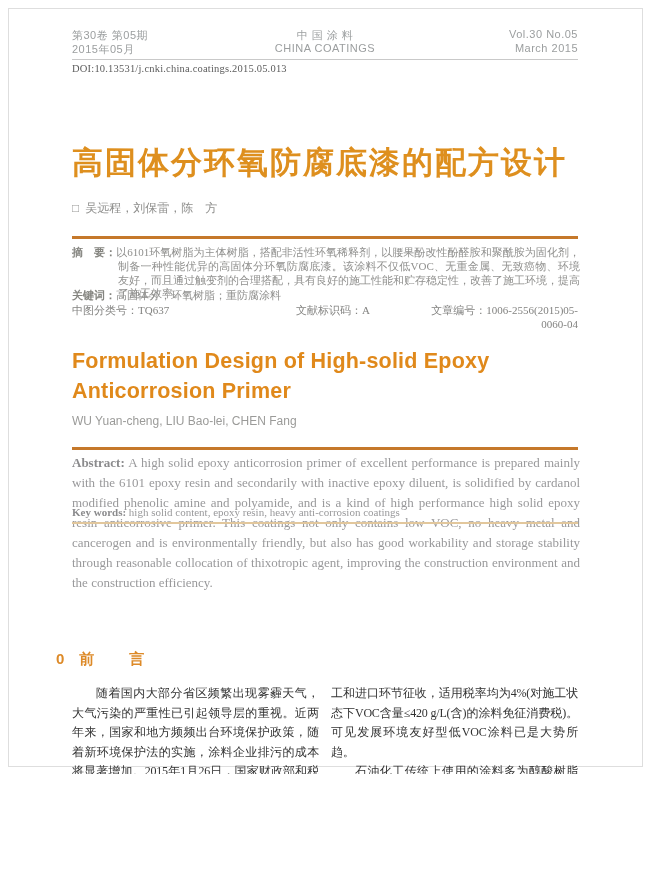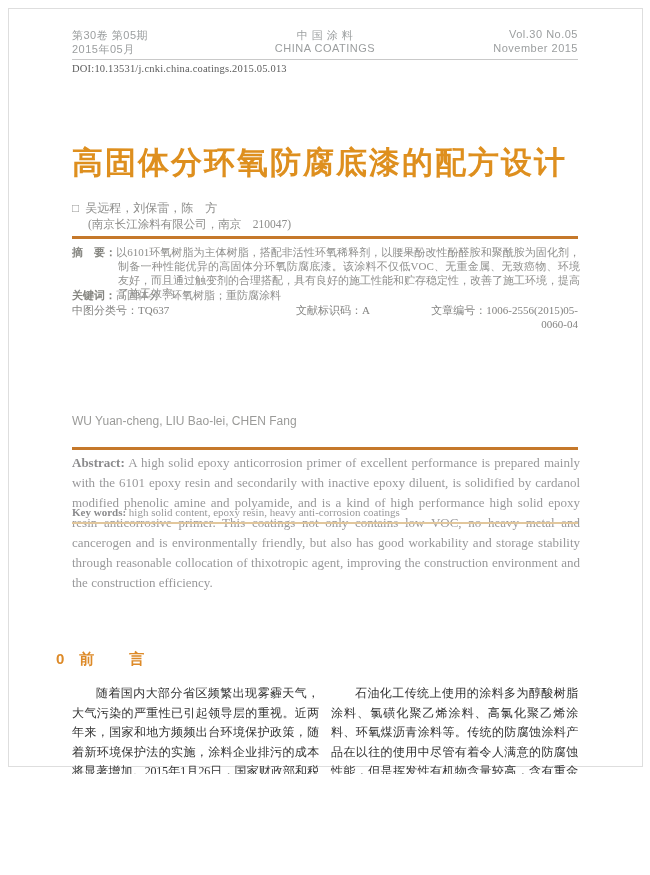--- a/index.html
+++ b/index.html
@@ -71,60 +71,61 @@
   <div class="scan-frame"></div>
 
   <div class="jh-row jh-row1">
     <span>第30卷 第05期</span>
     <span class="c">中 国 涂 料</span>
     <span>Vol.30 No.05</span>
   </div>
   <div class="jh-row jh-row2">
     <span>2015年05月</span>
     <span class="c">CHINA COATINGS</span>
-    <span>November 2015</span>
+    <span>March 2015</span>
   </div>
   <div class="jh-rule"></div>
   <div class="doi">DOI:10.13531/j.cnki.china.coatings.2015.05.013</div>
 
   <h1 class="title-cn">高固体分环氧防腐底漆的配方设计</h1>
   <div class="authors-cn">
     <span class="marker">□</span><span>吴远程，刘保雷，陈　方</span>
   </div>
-  <div class="affil-cn">(南京长江涂料有限公司，南京　210047)</div>
   <div class="rule-orange rule-1"></div>
 
   <p class="abstract-cn"><span class="label">摘　要：</span><span>以6101环氧树脂为主体树脂，搭配非活性环氧稀释剂，以腰果酚改性酚醛胺和聚酰胺为固化剂，制备一种性能优异的高固体分环氧防腐底漆。该涂料不仅低VOC、无重金属、无致癌物、环境友好，而且通过触变剂的合理搭配，具有良好的施工性能和贮存稳定性，改善了施工环境，提高了施工效率。</span></p>
 
   <p class="keywords-cn"><span class="label">关键词：</span><span>高固体分；环氧树脂；重防腐涂料</span></p>
 
   <div class="meta-row">
     <span class="m1">中图分类号：TQ637</span>
     <span class="m2">文献标识码：A</span>
     <span class="m3">文章编号：1006-2556(2015)05-0060-04</span>
   </div>
 
+  <h2 class="title-en">Formulation Design of High-solid Epoxy Anticorrosion Primer</h2>
   <div class="authors-en">WU Yuan-cheng, LIU Bao-lei, CHEN Fang</div>
   <div class="rule-orange rule-2"></div>
 
   <p class="abstract-en"><span class="label">Abstract:</span> <span>A high solid epoxy anticorrosion primer of excellent performance is prepared mainly with the 6101 epoxy resin and secondarily with inactive epoxy diluent, is solidified by cardanol modified phenolic amine and polyamide, and is a kind of high performance high solid epoxy resin anticorrosive primer. This coatings not only contains low VOC, no heavy metal and cancerogen and is environmentally friendly, but also has good workability and storage stability through reasonable collocation of thixotropic agent, improving the construction environment and the construction efficiency.</span></p>
 
   <p class="keywords-en"><span class="label">Key words:</span> <span>high solid content, epoxy resin, heavy anti-corrosion coatings</span></p>
 
   <div class="rule-tan"></div>
 
   <div class="section-head">
     <span class="num">0</span><span class="ttl">前　言</span>
   </div>
 
   <div class="body-cols">
     <div class="col">
       <p class="indent">随着国内大部分省区频繁出现雾霾天气，大气污染的严重性已引起领导层的重视。近两年来，国家和地方频频出台环境保护政策，随着新环境保护法的实施，涂料企业排污的成本将显著增加。2015年1月26日，国家财政部和税务总局联合发布《关于对电池、涂料征收消费税的通知》(财税〔2015〕16号)，自2015年2月1日起对涂料征收消费税，在生产、委托加</p>
     </div>
     <div class="col">
+      <p>工和进口环节征收，适用税率均为4%(对施工状态下VOC含量≤420 g/L(含)的涂料免征消费税)。可见发展环境友好型低VOC涂料已是大势所趋。</p>
       <p class="indent">石油化工传统上使用的涂料多为醇酸树脂涂料、氯磺化聚乙烯涂料、高氯化聚乙烯涂料、环氧煤沥青涂料等。传统的防腐蚀涂料产品在以往的使用中尽管有着令人满意的防腐蚀性能，但是挥发性有机物含量较高，含有重金属等的原料仍有使用。新型</p>
     </div>
   </div>
 
   <div class="footer-page">60</div>
   <div class="footer-cn">配方设计</div>
   <div class="footer-rule"></div>
   <div class="footer-en">Formula Design</div>
 </div>
 

